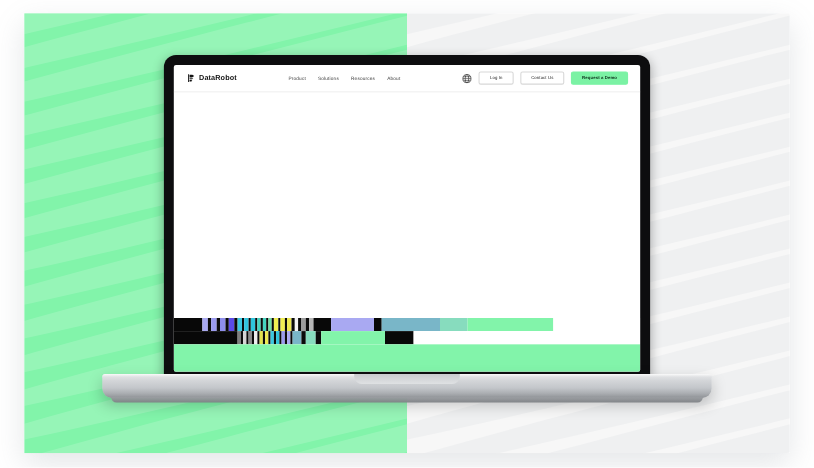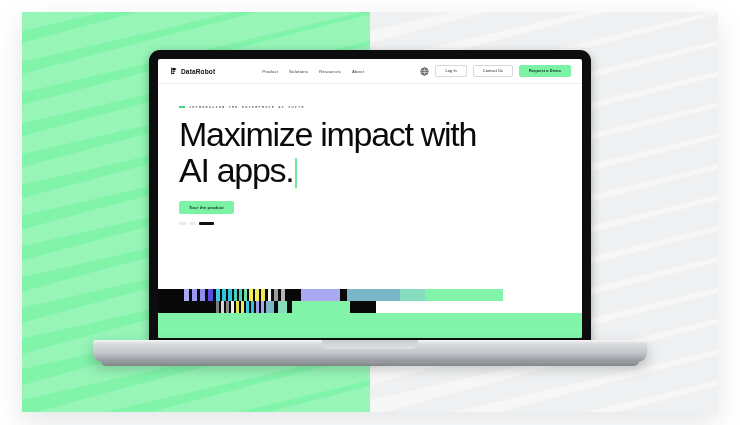--- a/index.html
+++ b/index.html
@@ -212,39 +212,20 @@
               <circle cx="10" cy="10" r="8.2" fill="none" stroke="#2a2a2a" stroke-width="1.5"></circle>
               <ellipse cx="10" cy="10" rx="3.6" ry="8.2" fill="none" stroke="#2a2a2a" stroke-width="1.3"></ellipse>
               <path d="M2 10h16M3.2 6h13.6M3.2 14h13.6" stroke="#2a2a2a" stroke-width="1.2" fill="none"></path>
             </svg>
             <div class="btn">Log In</div>
             <div class="btn">Contact Us</div>
             <div class="btn primary">Request a Demo</div>
           </div>
         </div>
 
-        <div class="hero">
-          <div class="eyebrow">
-            <i class="dash"></i>
-            <span>INTRODUCING THE ENTERPRISE AI SUITE</span>
-          </div>
-
-          <h1>
-            <span>Maximize impact with</span><br>
-            <span>AI apps.</span><i class="caret"></i>
-          </h1>
-
-          <div class="cta">Tour the product</div>
-
-          <div class="skeleton">
-            <i class="sk a"></i>
-            <i class="sk b"></i>
-            <i class="sk dark"></i>
-          </div>
-        </div>
 
         <div class="graphic">
           <div class="greenfill"></div>
           <div class="band row1" id="band-row1">
               <i class="seg" style="width: 26px; background: rgb(8, 8, 8);"></i>
               <i class="seg" style="width: 5px; background: rgb(169, 169, 242);"></i>
               <i class="seg" style="width: 3px; background: rgb(11, 11, 11);"></i>
               <i class="seg" style="width: 5px; background: rgb(154, 154, 239);"></i>
               <i class="seg" style="width: 3px; background: rgb(11, 11, 11);"></i>
               <i class="seg" style="width: 5px; background: rgb(142, 142, 236);"></i>

